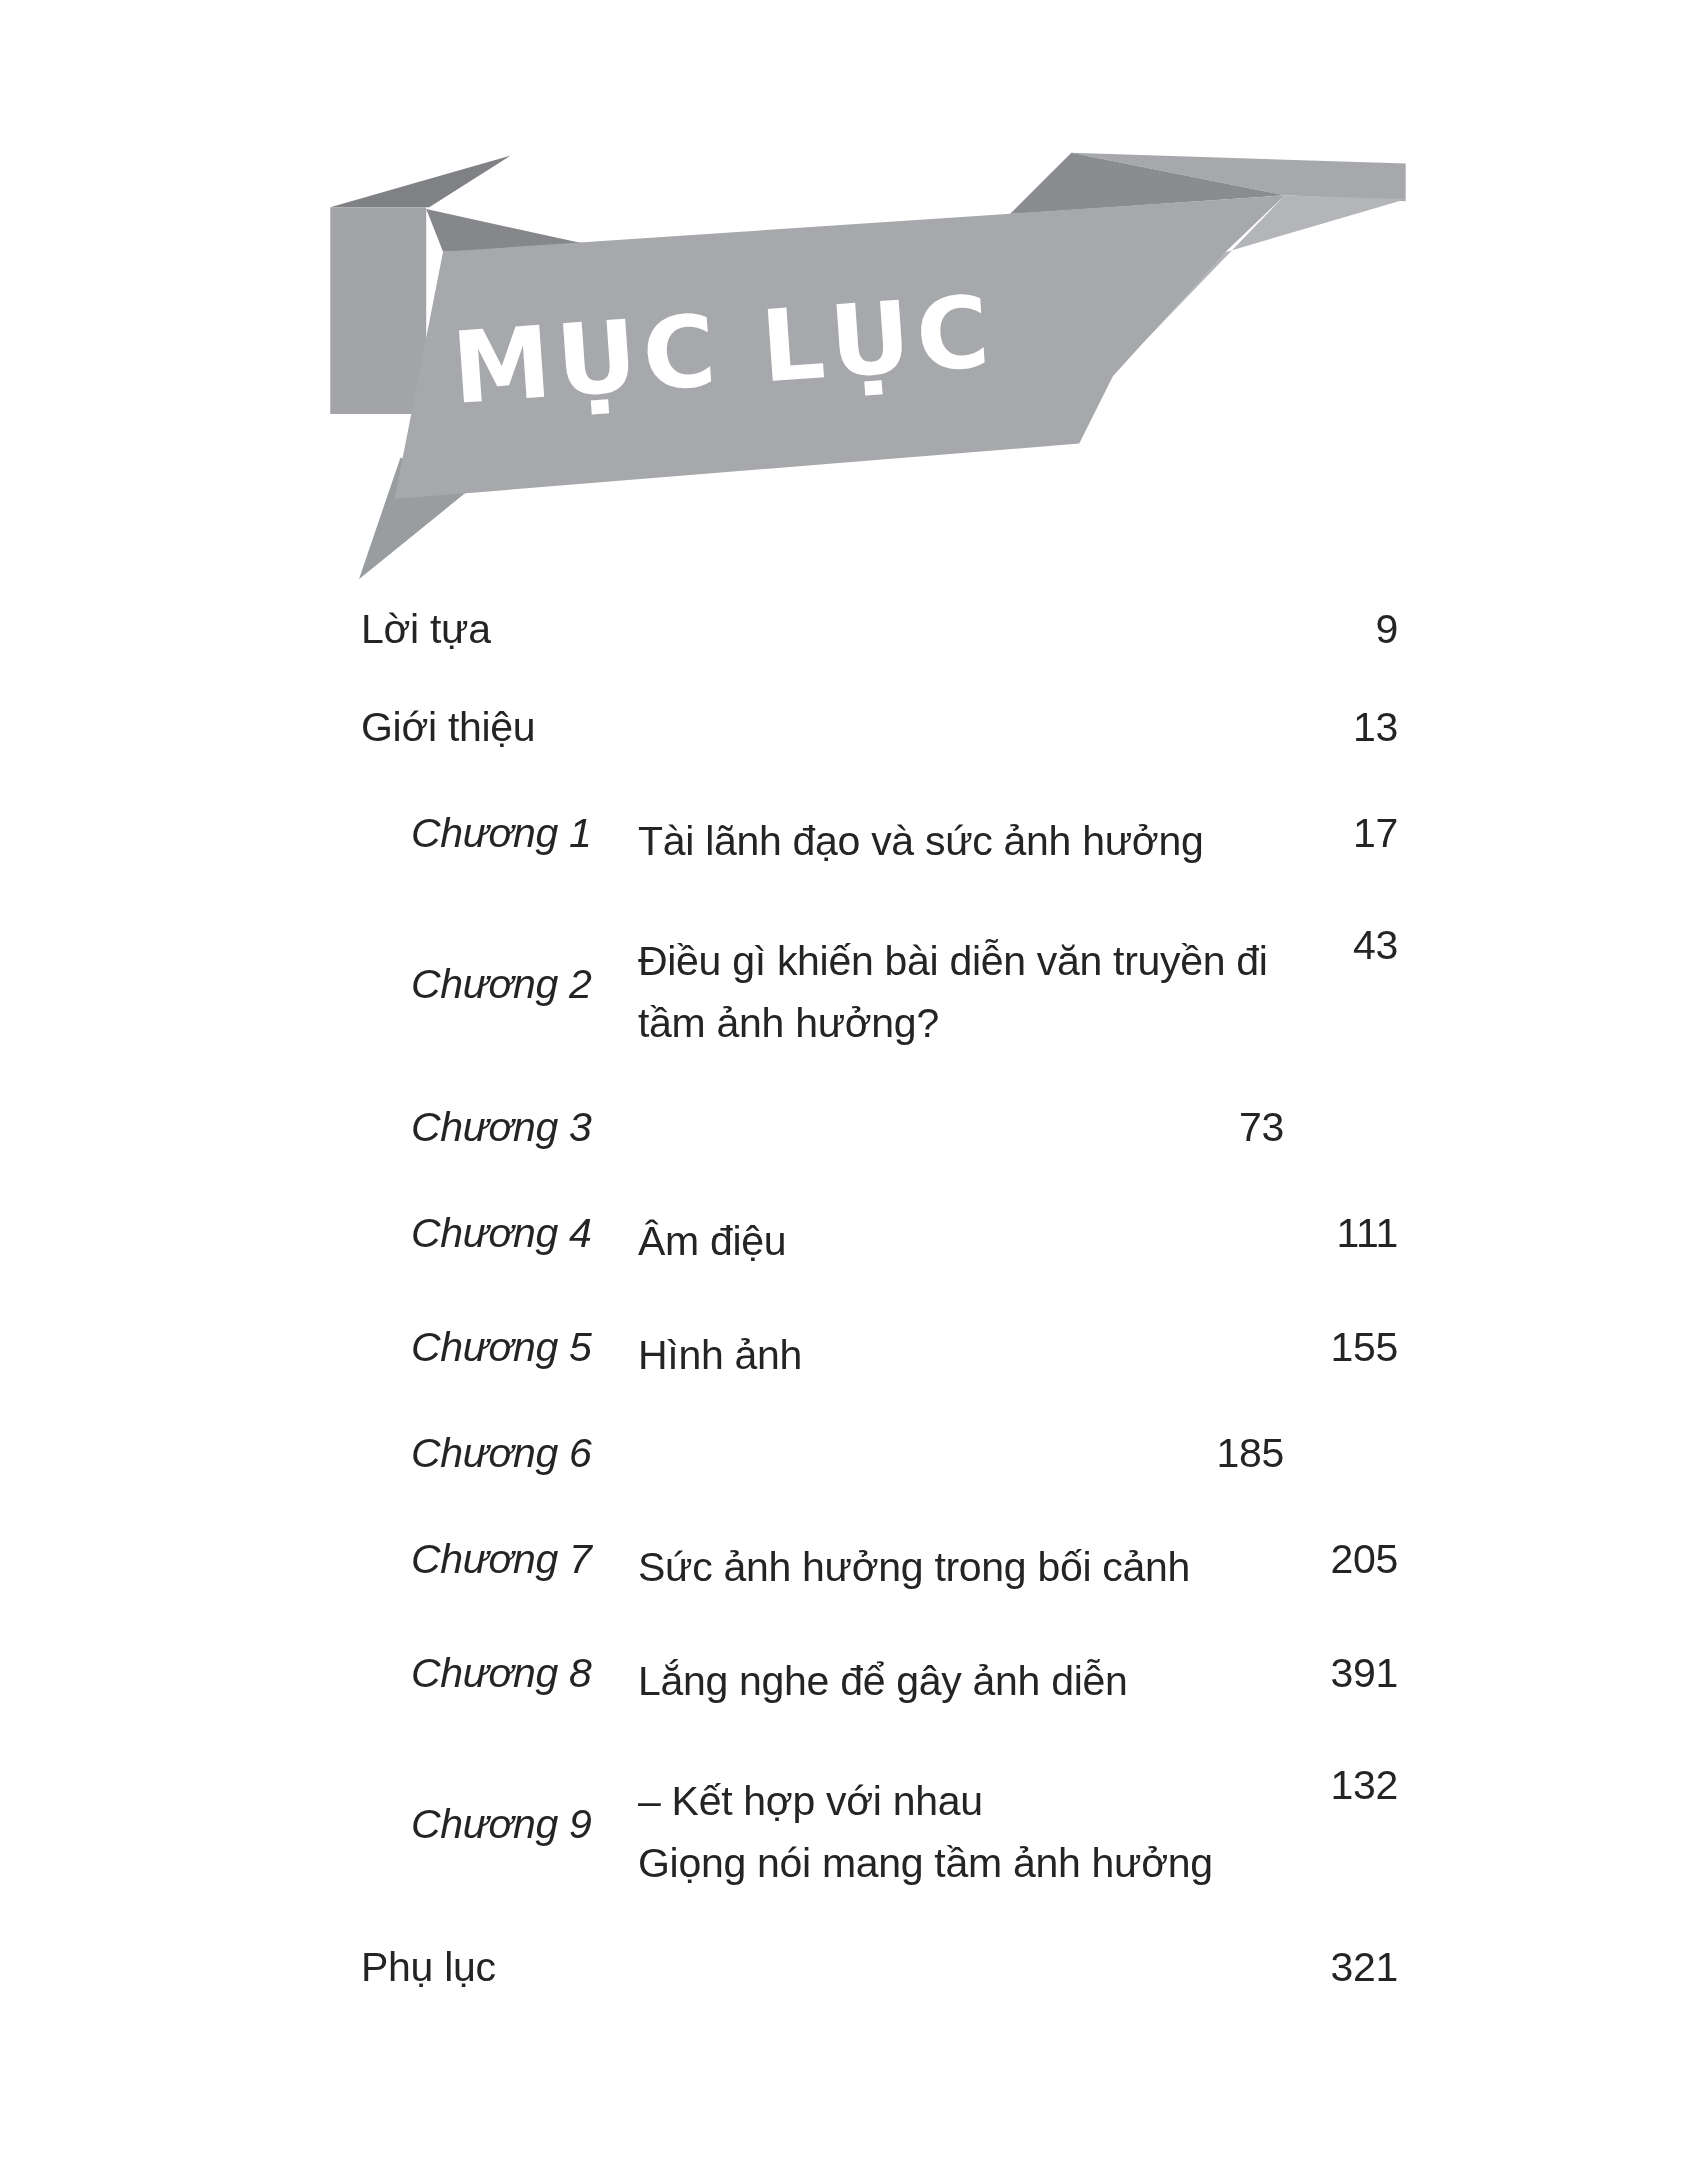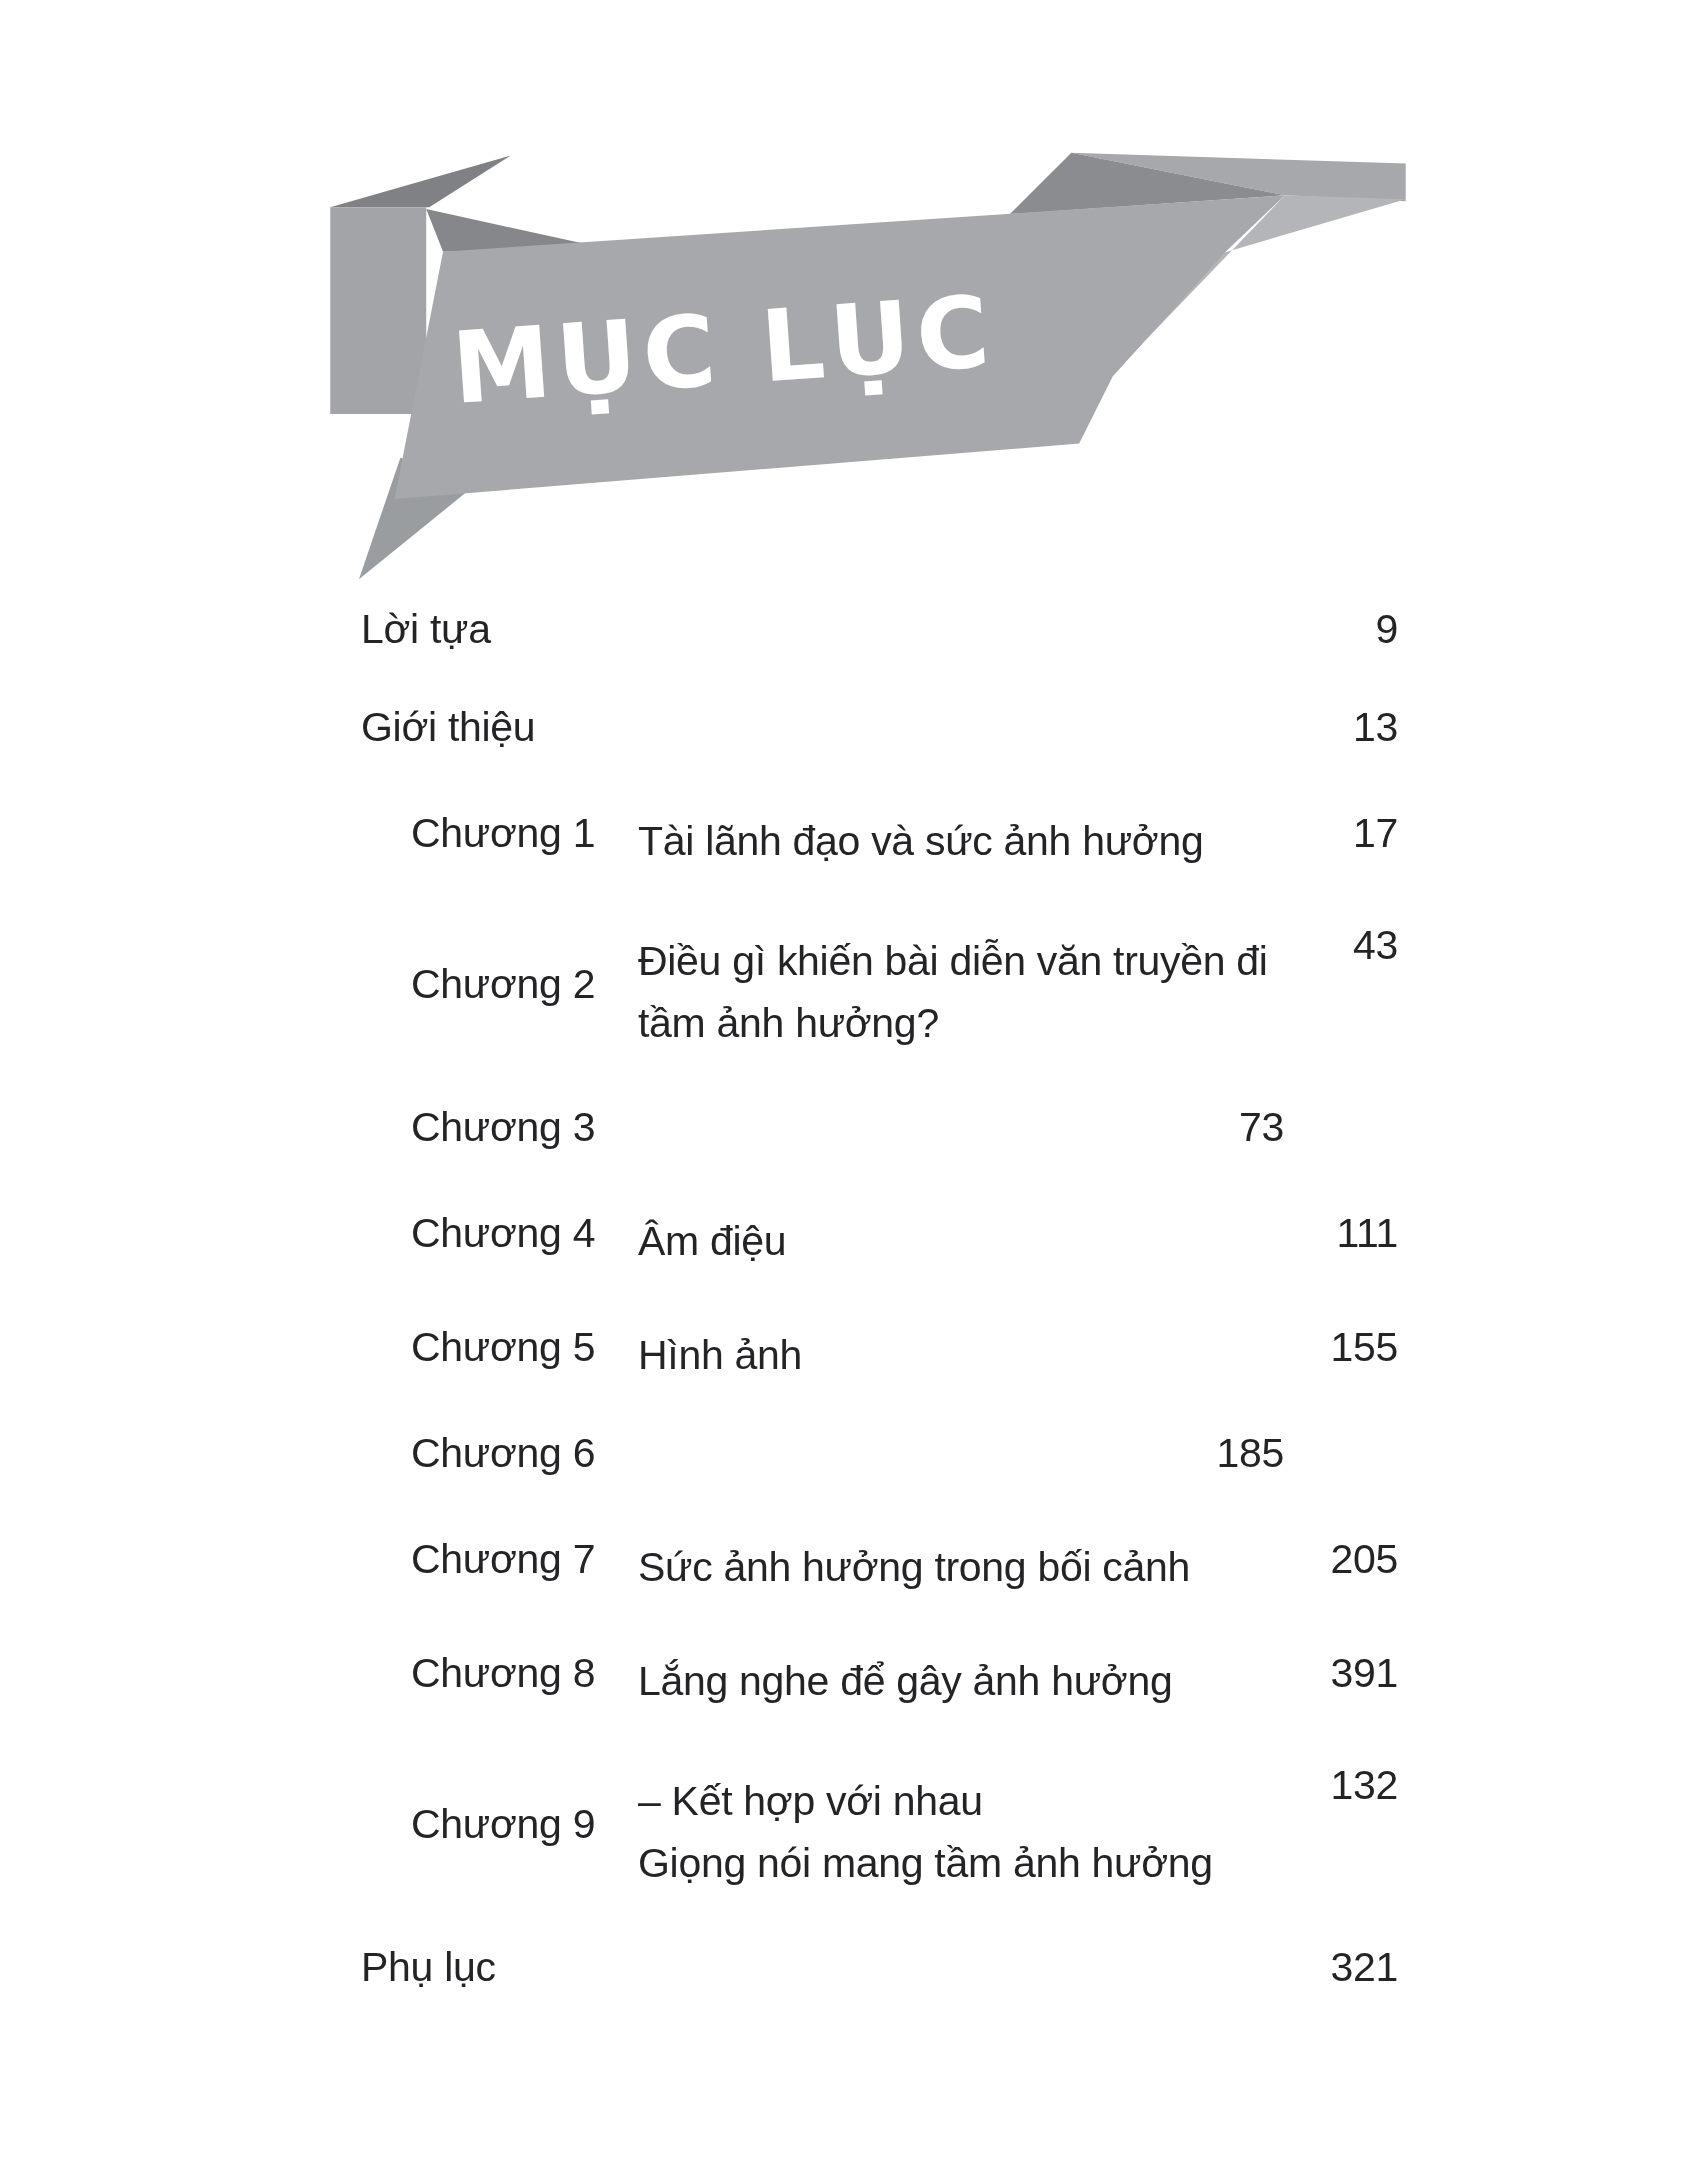--- a/index.html
+++ b/index.html
@@ -25,21 +25,21 @@
     font-size:41px;letter-spacing:-0.3px;
   }
   .row{
     display:grid;
     grid-template-columns:277px 1fr 114px;
     margin-bottom:48px;
     min-height:50px;
     align-items:center;
   }
   .row .c-label{line-height:50px;white-space:nowrap;}
-  .row .c-label.chapter{padding-left:50px;}
+  .row .c-label.chapter{padding-left:50px;font-style:italic;}
   .row .c-title{overflow:visible;margin-top:16px;}
   .row .c-title .line{line-height:50px;white-space:nowrap;}
   .row .c-page{text-align:right;line-height:50px;}
   
   .row.multi{min-height:125px;align-items:start;}
   .row.multi .c-title .line{line-height:62px;}
   .row.multi .c-label{align-self:center;}
   .row.multi .c-page{align-self:start;line-height:62px;}
 </style>
 </head>
@@ -121,21 +121,21 @@
       <div class="row">
       <div class="c-label chapter">Chương 7</div>
       <div class="c-title">
           <div class="line">Sức ảnh hưởng trong bối cảnh</div>
         </div>
       <div class="c-page">205</div>
     </div>
       <div class="row">
       <div class="c-label chapter">Chương 8</div>
       <div class="c-title">
-          <div class="line">Lắng nghe để gây ảnh hưởng</div>
+          <div class="line">Lắng nghe để gây ảnh diễn</div>
         </div>
       <div class="c-page">391</div>
     </div>
       <div class="row multi">
       <div class="c-label chapter">Chương 9</div>
       <div class="c-title">
           <div class="line">– Kết hợp với nhau</div>
           <div class="line">Giọng nói mang tầm ảnh hưởng</div>
         </div>
       <div class="c-page">132</div>

